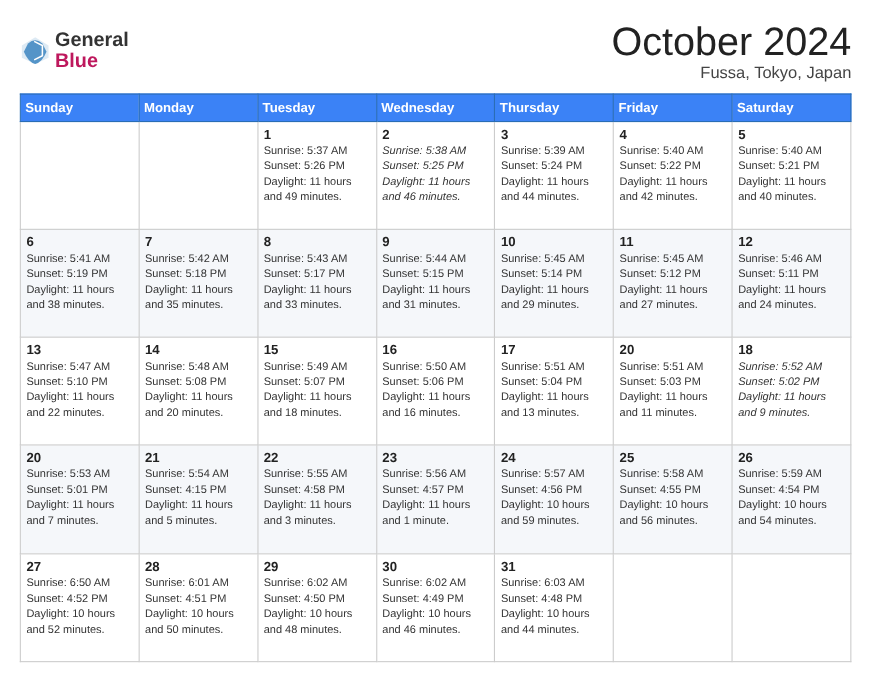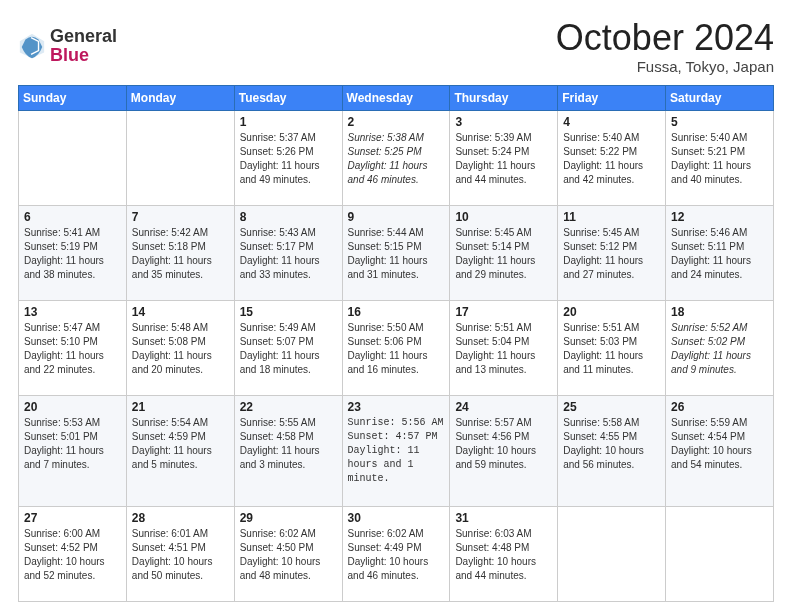--- a/index.html
+++ b/index.html
@@ -257,32 +257,32 @@
         <tr>
           <td>
             <span class="day-number">20</span>
             <div class="day-info" style="white-space: pre-line;">Sunrise: 5:53 AM
 Sunset: 5:01 PM
 Daylight: 11 hours and 7 minutes.</div>
           </td>
           <td>
             <span class="day-number">21</span>
             <div class="day-info" style="white-space: pre-line;">Sunrise: 5:54 AM
-Sunset: 4:59 PM
+Sunset: 4:15 PM
 Daylight: 11 hours and 5 minutes.</div>
           </td>
           <td>
             <span class="day-number">22</span>
             <div class="day-info" style="white-space: pre-line;">Sunrise: 5:55 AM
 Sunset: 4:58 PM
 Daylight: 11 hours and 3 minutes.</div>
           </td>
           <td>
             <span class="day-number">23</span>
-            <div class="day-info" style="white-space: pre-line; font-family: Liberation Mono, monospace;">Sunrise: 5:56 AM
+            <div class="day-info" style="white-space: pre-line;">Sunrise: 5:56 AM
 Sunset: 4:57 PM
 Daylight: 11 hours and 1 minute.</div>
           </td>
           <td>
             <span class="day-number">24</span>
             <div class="day-info" style="white-space: pre-line;">Sunrise: 5:57 AM
 Sunset: 4:56 PM
 Daylight: 10 hours and 59 minutes.</div>
           </td>
           <td>
@@ -294,21 +294,21 @@
           <td>
             <span class="day-number">26</span>
             <div class="day-info" style="white-space: pre-line;">Sunrise: 5:59 AM
 Sunset: 4:54 PM
 Daylight: 10 hours and 54 minutes.</div>
           </td>
         </tr>
         <tr>
           <td>
             <span class="day-number">27</span>
-            <div class="day-info" style="white-space: pre-line;">Sunrise: 6:00 AM
+            <div class="day-info" style="white-space: pre-line;">Sunrise: 6:50 AM
 Sunset: 4:52 PM
 Daylight: 10 hours and 52 minutes.</div>
           </td>
           <td>
             <span class="day-number">28</span>
             <div class="day-info" style="white-space: pre-line;">Sunrise: 6:01 AM
 Sunset: 4:51 PM
 Daylight: 10 hours and 50 minutes.</div>
           </td>
           <td>

